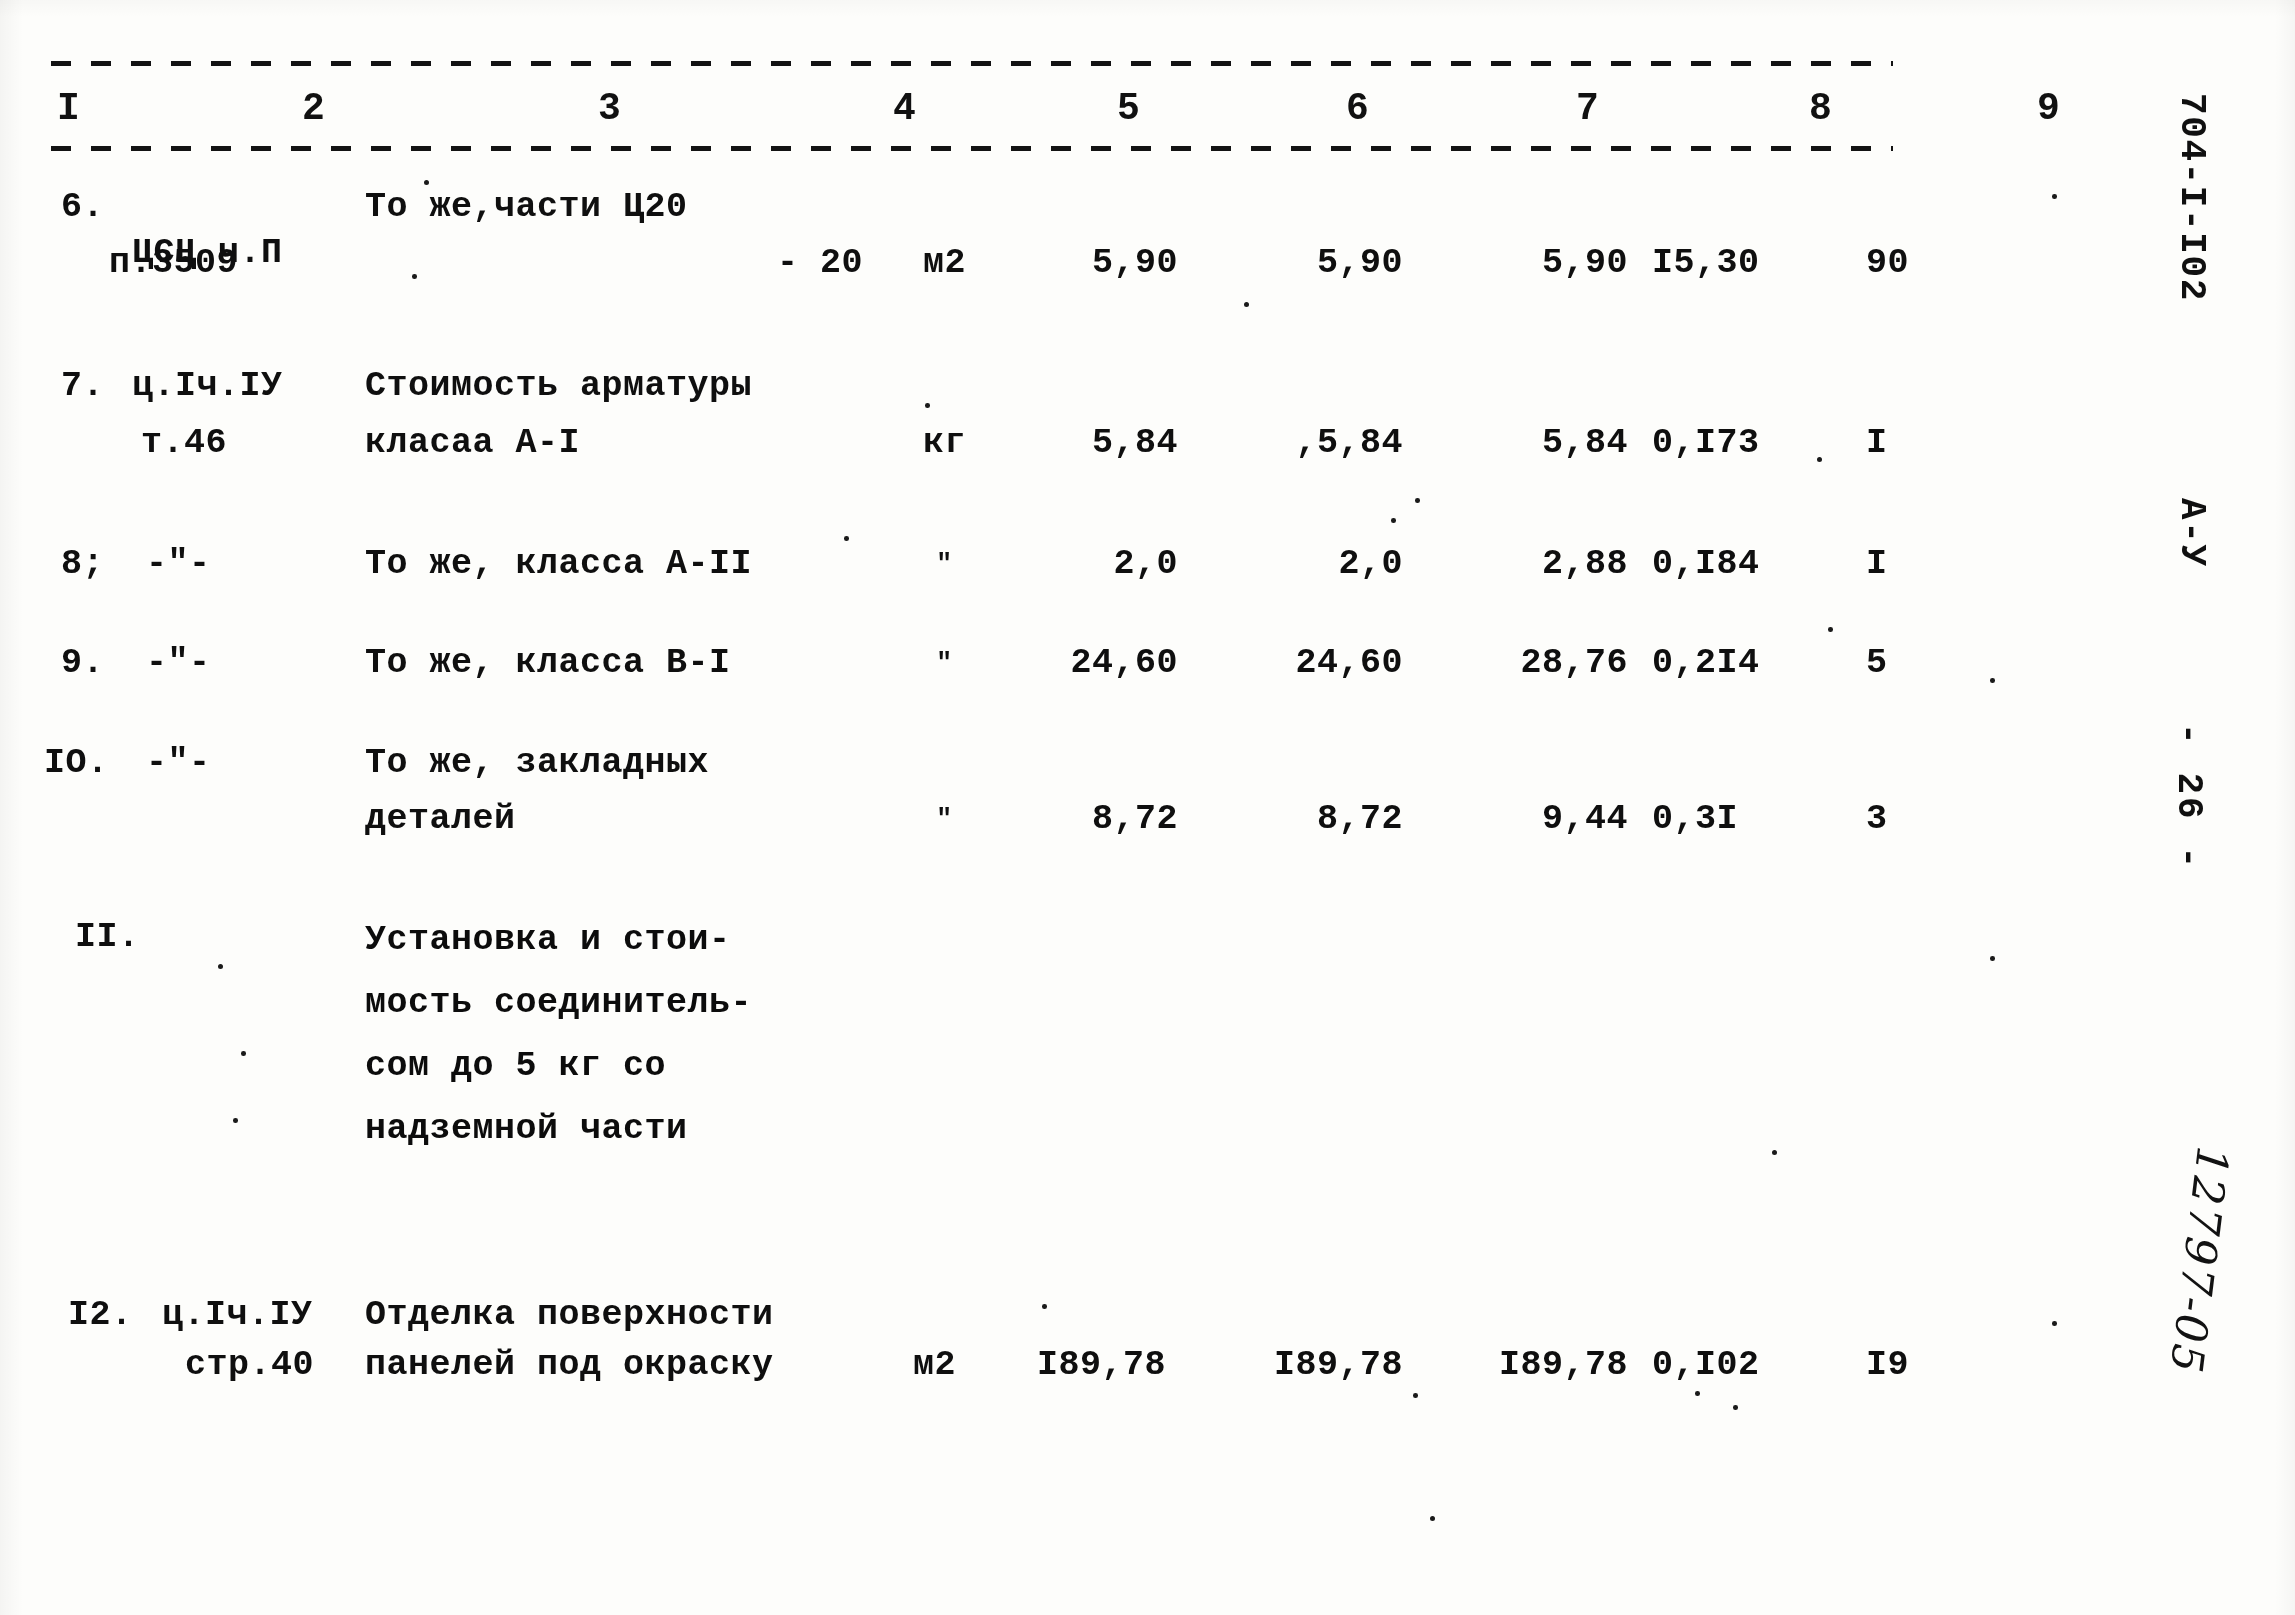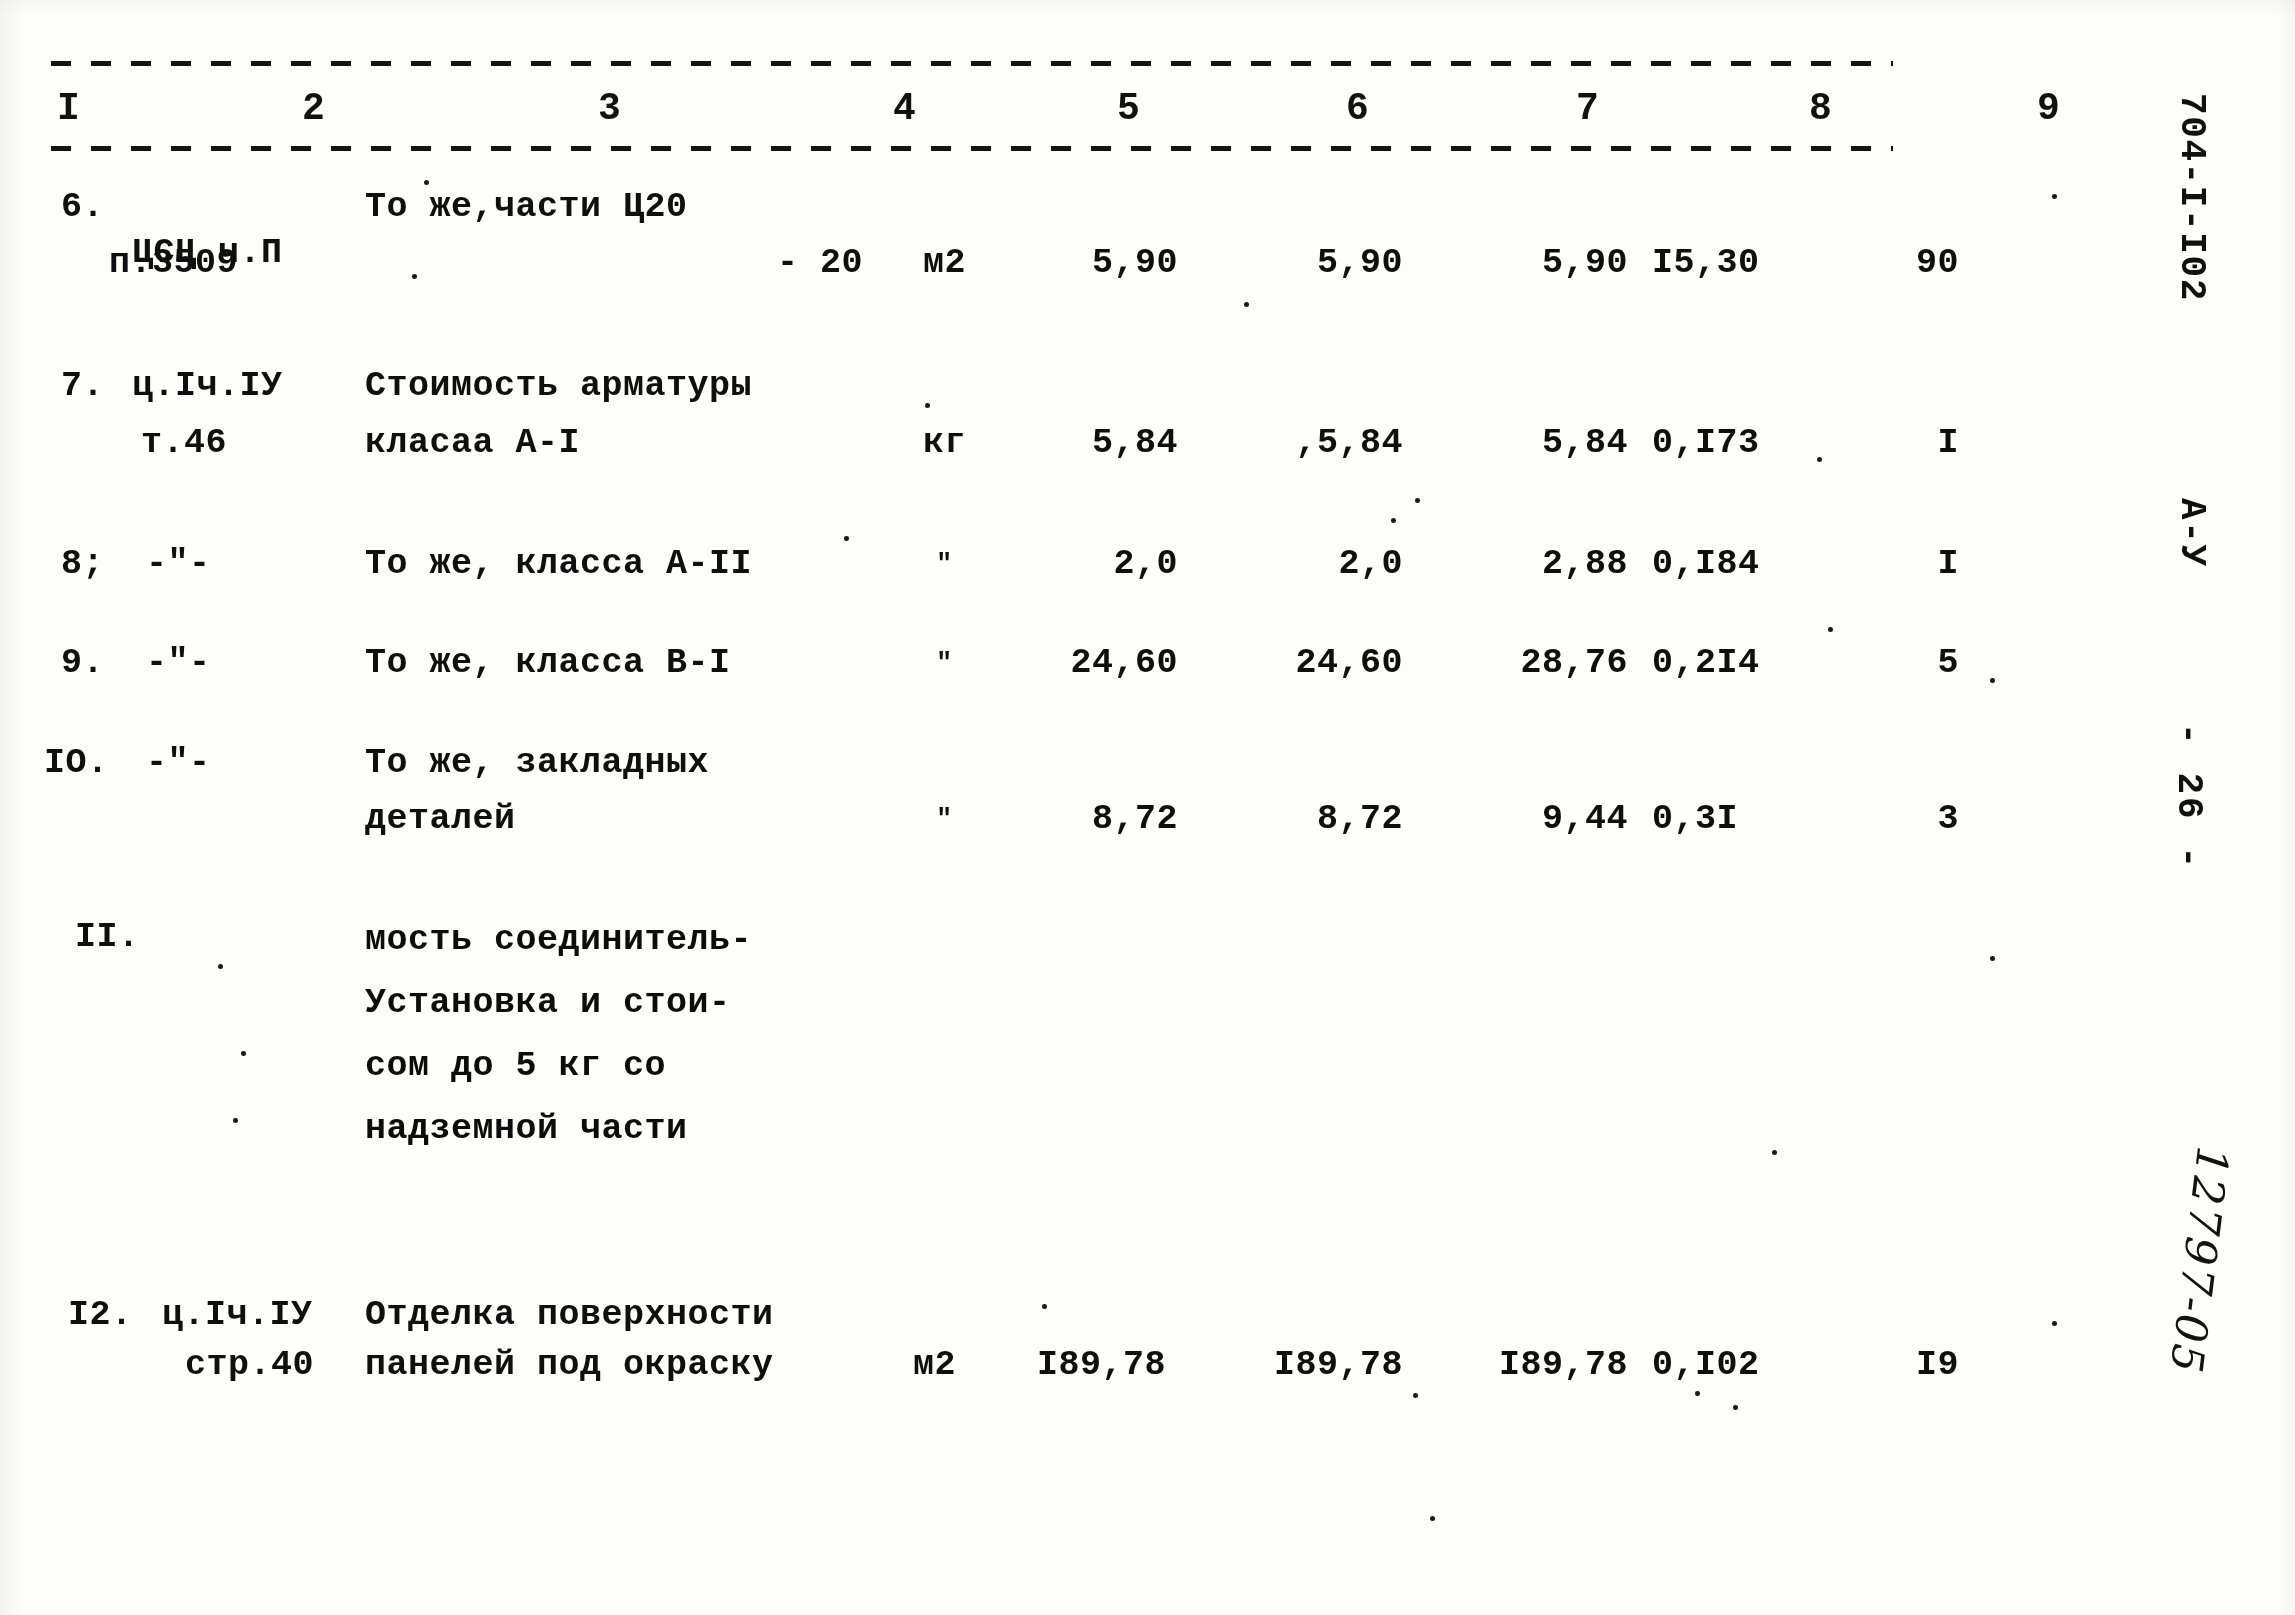--- a/index.html
+++ b/index.html
@@ -93,21 +93,21 @@
     color: #0f0f0f;
   }
   .c-num   { left: 61px;  width: 257px; }
   .c-desc  { left: 365px; width: 498px; }
   .c-desc-r{ left: 365px; width: 498px; text-align: right; }
   .c-unit  { left: 898px; width: 93px; text-align: center; }
   .c-v1    { left: 976px; width: 202px; text-align: right; }
   .c-v2    { left: 1201px; width: 202px; text-align: right; }
   .c-v3    { left: 1426px; width: 202px; text-align: right; }
   .c-v4    { left: 1652px; width: 210px; }
-  .c-v5    { left: 1866px; width: 93px; text-align: right; }
+  .c-v5    { left: 1866px; width: 93px; text-align: left; }
 
   .ditto {
     font-size: 35px;
     font-weight: 700;
   }
   .unit-ditto {
     font-size: 26.4px;
     line-height: 56px;
   }
 
@@ -253,22 +253,22 @@
       <div class="cell c-v2">8,72</div>
       <div class="cell c-v3">9,44</div>
       <div class="cell c-v4">0,3I</div>
       <div class="cell c-v5">3</div>
     </div>
 
     <div class="row" style="top:909px;">
       <div class="cell c-num" style="left:75px;">II.</div>
     </div>
     <div class="desc-block" style="top:909px;">
+      <div class="dl">Установка и стои-</div>
       <div class="dl">мость соединитель-</div>
-      <div class="dl">Установка и стои-</div>
       <div class="dl">сом до 5 кг со</div>
       <div class="dl">надземной части</div>
     </div>
 
     <div class="row" style="top:1287px;">
       <div class="cell c-num" style="left:68px;">I2.</div>
       <div class="cell c-num" style="left:162px;">ц.Iч.IУ</div>
       <div class="cell c-desc">Отделка поверхности</div>
     </div>
     <div class="row" style="top:1337px;">

